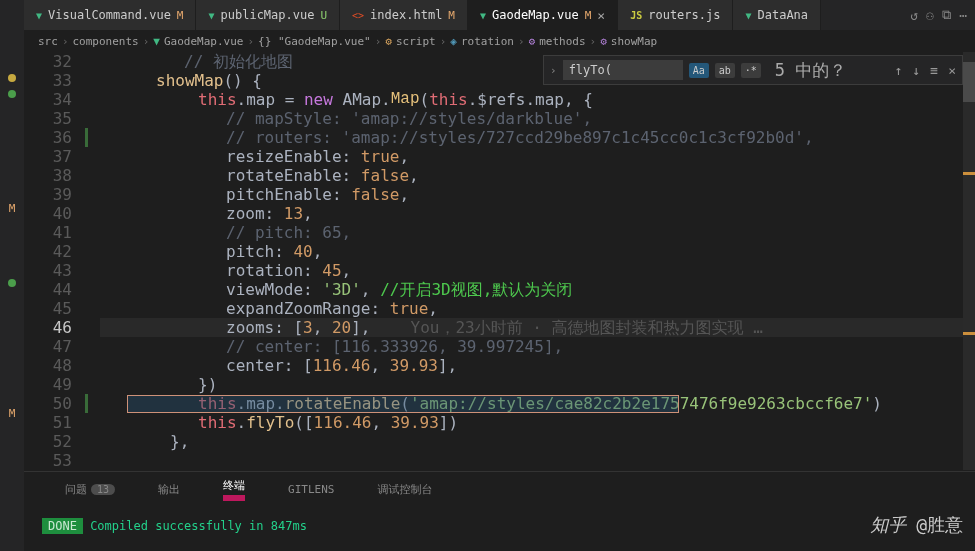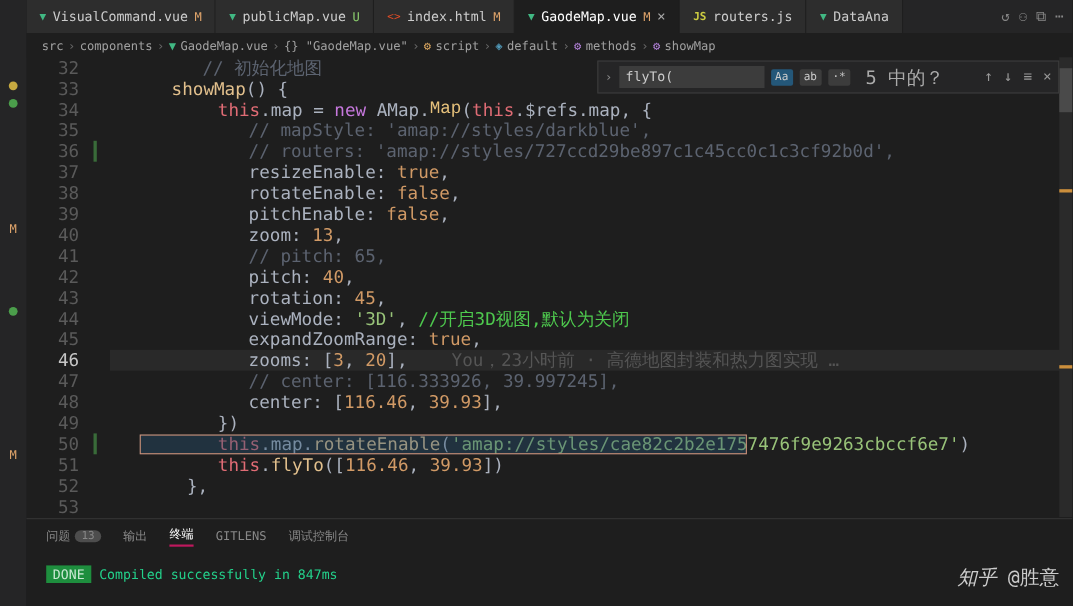--- a/index.html
+++ b/index.html
@@ -152,21 +152,21 @@
   padding: 0 6px;
   gap: 6px;
   z-index: 10;
 }
 .find-widget .toggle { color: #888; font-size: 11px; }
 .find-input {
   background: #3c3c3c;
   border: none;
   color: #ccc;
   padding: 3px 6px;
-  width: 132px;
+  width: 120px;
   font-family: Consolas, monospace;
   font-size: 12px;
 }
 .find-btn {
   background: #3c3c3c;
   color: #ccc;
   padding: 2px 4px;
   font-size: 10px;
   border-radius: 2px;
 }
@@ -182,22 +182,22 @@
   background: #1e1e1e;
   border-top: 1px solid #333;
 }
 .panel-tabs {
   display: flex;
   gap: 20px;
   padding: 6px 18px;
   font-size: 11px;
   color: #888;
 }
-.panel-tab { cursor: pointer; display: flex; gap: 4px; align-items: center; }
-.panel-tab.active { color: #fff; border-bottom: 2px solid #be185d; padding-bottom: 2px; font-family: Liberation Serif, serif; }
+.panel-tab { cursor: pointer; display: flex; gap: 4px; align-items: center; margin-left: 23px; }
+.panel-tab.active { color: #fff; border-bottom: 6px solid #be185d; padding-bottom: 2px; font-family: Liberation Serif, serif; }
 .badge { background: #4d4d4d; border-radius: 8px; padding: 0 6px; font-size: 10px; }
 .terminal-content {
   padding: 12px 18px;
   font-family: Consolas, monospace;
   font-size: 12px;
 }
 .done-badge { background: #1e8e3e; color: #c9e8d2; padding: 1px 6px; font-weight: 500; }
 .term-text { color: #23d18b; }
 .watermark {
   position: absolute;
@@ -279,21 +279,21 @@
   <span class="bc-sep">›</span>
   <span class="vue-ico">▼</span>
   <span>GaodeMap.vue</span>
   <span class="bc-sep">›</span>
   <span>{} "GaodeMap.vue"</span>
   <span class="bc-sep">›</span>
   <span class="bc-ico">⚙</span>
   <span>script</span>
   <span class="bc-sep">›</span>
   <span class="bc-ico blue">◈</span>
-  <span>default</span>
+  <span>rotation</span>
   <span class="bc-sep">›</span>
   <span class="bc-ico pur">⚙</span>
   <span>methods</span>
   <span class="bc-sep">›</span>
   <span class="bc-ico pur">⚙</span>
   <span>showMap</span>
 </div>
 
 <div class="find-widget">
   <span class="toggle">›</span>

